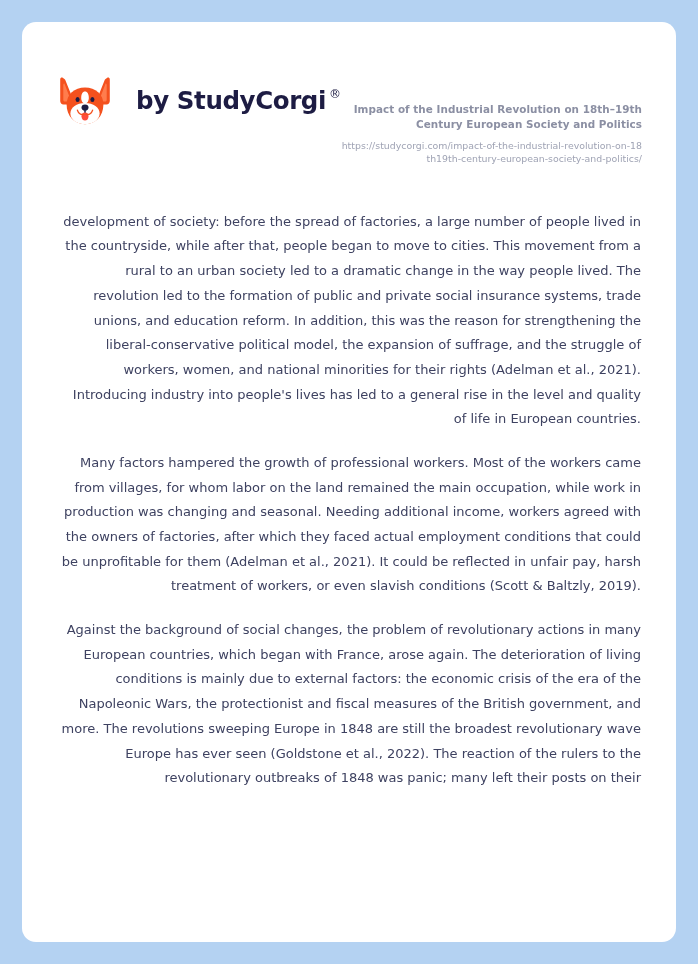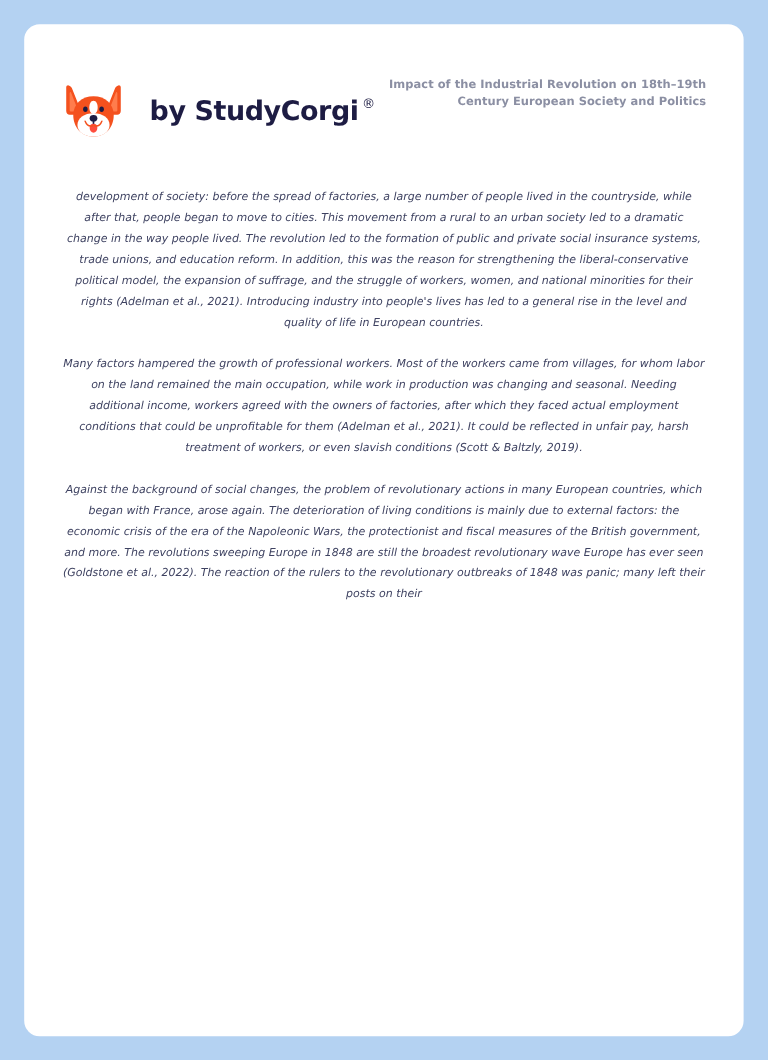--- a/index.html
+++ b/index.html
@@ -73,44 +73,44 @@
     padding-top: 2px;
     max-width: 350px;
   }
 
   .header-title {
     color: #8b8fa3;
     font-size: 10.4px;
     font-weight: bold;
     line-height: 1.42;
     letter-spacing: 0.05px;
+    margin-top: 32px;
   }
 
   .header-url {
     color: #9fa3b4;
     font-size: 9.4px;
     font-weight: normal;
     line-height: 1.45;
     margin-top: 7px;
     word-break: break-all;
   }
 
   
   .doc-body {
     padding: 0 35px 0 35px;
     margin-top: 44px;
   }
 
   .doc-body p {
     color: #3e4261;
-    font-size: 10px;
+    font-size: 13px;
     line-height: 1.90;
     margin-bottom: 19px;
-    text-align: center;
-    font-style: italic;
+    text-align: right;
   }
 
   .section-heading {
     color: #2b2d52;
     font-size: 16.2px;
     font-weight: bold;
     line-height: 1.45;
     letter-spacing: -0.1px;
     margin-top: 22px;
     margin-bottom: 16px;
@@ -158,20 +158,21 @@
         </svg>
       </span>
       <span class="brand-text">
         <span>by StudyCorgi</span>
           <span class="brand-reg">®</span>
       </span>
     </div>
 
     <div class="header-meta">
       <div class="header-title">Impact of the Industrial Revolution on 18th–19th Century European Society and Politics</div>
+      <div class="header-url">https://studycorgi.com/impact-of-the-industrial-revolution-on-18th19th-century-european-society-and-politics/</div>
     </div>
 
   </div>
 
   <div class="doc-body">
     <p>development of society: before the spread of factories, a large number of people lived in the countryside, while after that, people began to move to cities. This movement from a rural to an urban society led to a dramatic change in the way people lived. The revolution led to the formation of public and private social insurance systems, trade unions, and education reform. In addition, this was the reason for strengthening the liberal-conservative political model, the expansion of suffrage, and the struggle of workers, women, and national minorities for their rights (Adelman et al., 2021). Introducing industry into people's lives has led to a general rise in the level and quality of life in European countries.</p>
     <p>Many factors hampered the growth of professional workers. Most of the workers came from villages, for whom labor on the land remained the main occupation, while work in production was changing and seasonal. Needing additional income, workers agreed with the owners of factories, after which they faced actual employment conditions that could be unprofitable for them (Adelman et al., 2021). It could be reflected in unfair pay, harsh treatment of workers, or even slavish conditions (Scott &amp; Baltzly, 2019).</p>
 
 
     <p class="last-para">Against the background of social changes, the problem of revolutionary actions in many European countries, which began with France, arose again. The deterioration of living conditions is mainly due to external factors: the economic crisis of the era of the Napoleonic Wars, the protectionist and fiscal measures of the British government, and more. The revolutions sweeping Europe in 1848 are still the broadest revolutionary wave Europe has ever seen (Goldstone et al., 2022). The reaction of the rulers to the revolutionary outbreaks of 1848 was panic; many left their posts on their</p>

